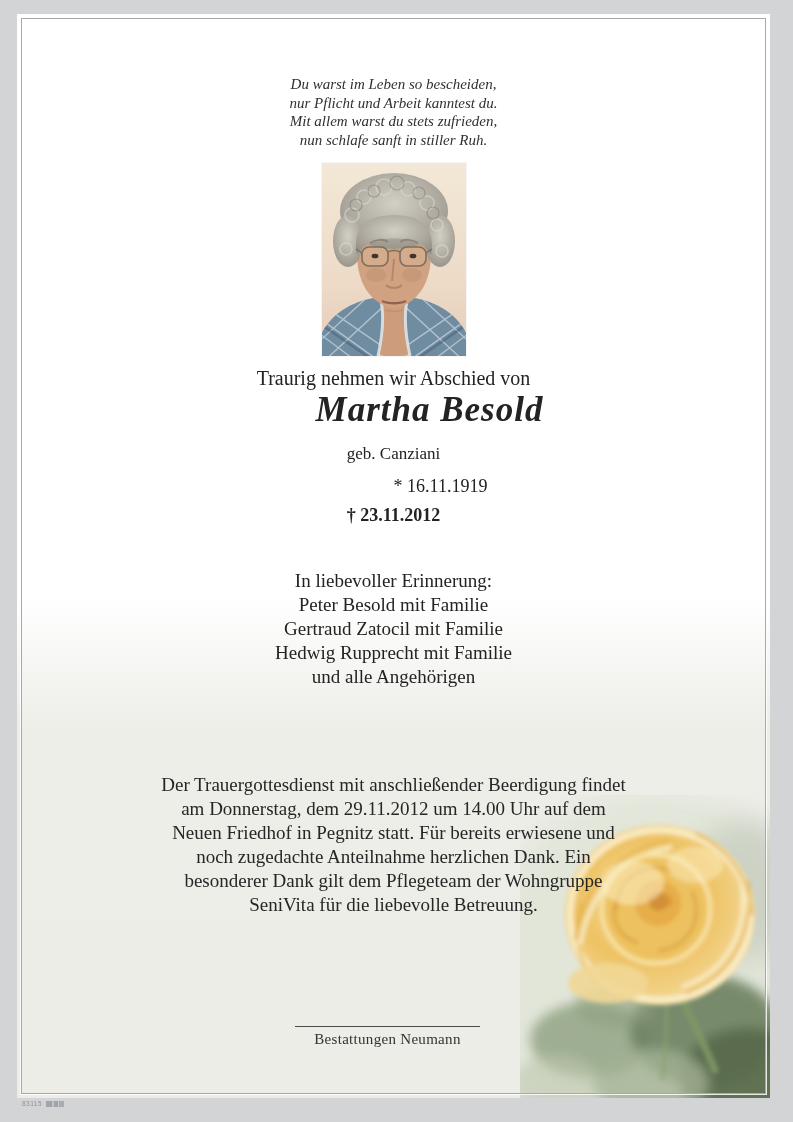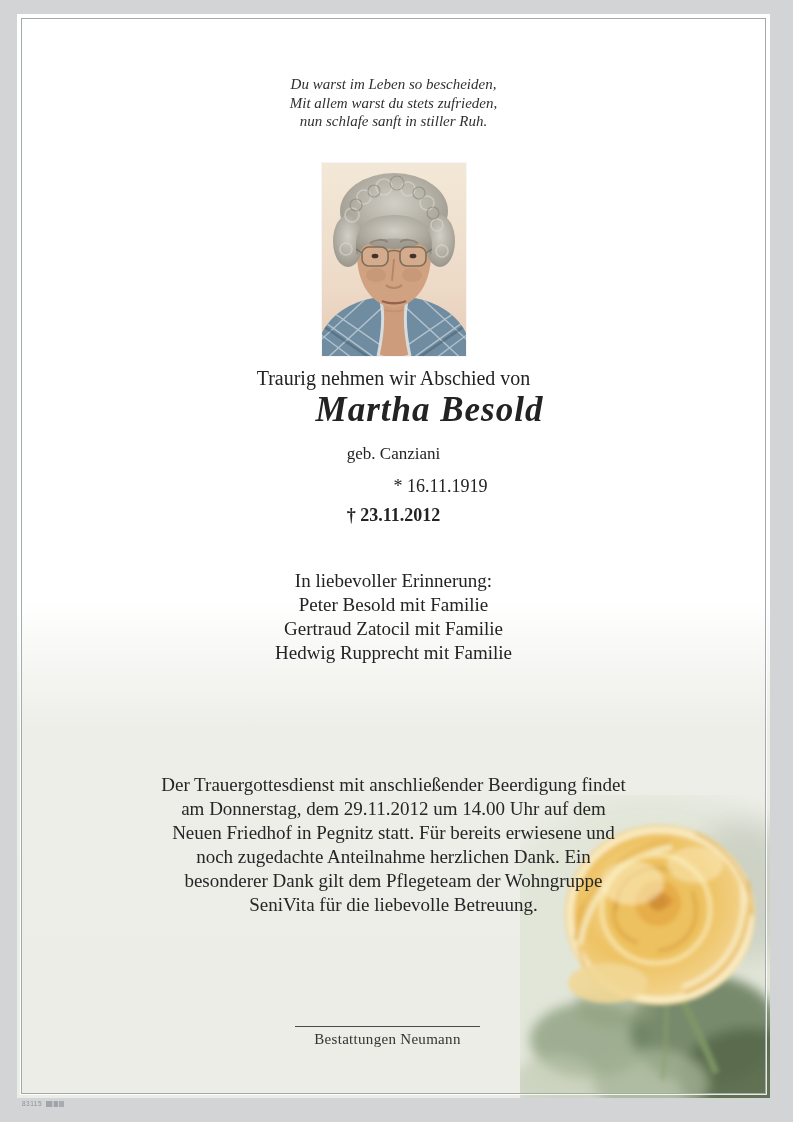--- a/index.html
+++ b/index.html
@@ -51,20 +51,21 @@
   }
 </style>
 </head>
 <body>
 
 <div class="page">
   <div class="card">
 
     <div class="txt poem">
       <div>Du warst im Leben so bescheiden,</div>
+      <div>nur Pflicht und Arbeit kanntest du.</div>
       <div>Mit allem warst du stets zufrieden,</div>
       <div>nun schlafe sanft in stiller Ruh.</div>
     </div>
 
     <div class="photo">
       <svg width="144" height="193" viewBox="0 0 144 193" xmlns="http://www.w3.org/2000/svg">
         <defs>
           <linearGradient id="pbg" x1="0" y1="0" x2="0" y2="1">
             <stop offset="0" stop-color="#f3e8d7"></stop>
             <stop offset="0.6" stop-color="#eddbc8"></stop>
@@ -163,20 +164,21 @@
     <div class="txt name">Martha Besold</div>
     <div class="txt maiden">geb. Canziani</div>
     <div class="txt birth">* 16.11.1919</div>
     <div class="txt death">† 23.11.2012</div>
 
     <div class="txt memorial">
       <div>In liebevoller Erinnerung:</div>
       <div>Peter Besold mit Familie</div>
       <div>Gertraud Zatocil mit Familie</div>
       <div>Hedwig Rupprecht mit Familie</div>
+      <div>und alle Angehörigen</div>
     </div>
 
     <div class="rose">
       <svg width="250" height="303" viewBox="0 0 250 303" xmlns="http://www.w3.org/2000/svg">
         <defs>
           <radialGradient id="roseg" cx="0.42" cy="0.42" r="0.62">
             <stop offset="0" stop-color="#f6e2a4"></stop>
             <stop offset="0.55" stop-color="#eec263"></stop>
             <stop offset="1" stop-color="#f4da9c"></stop>
           </radialGradient>

